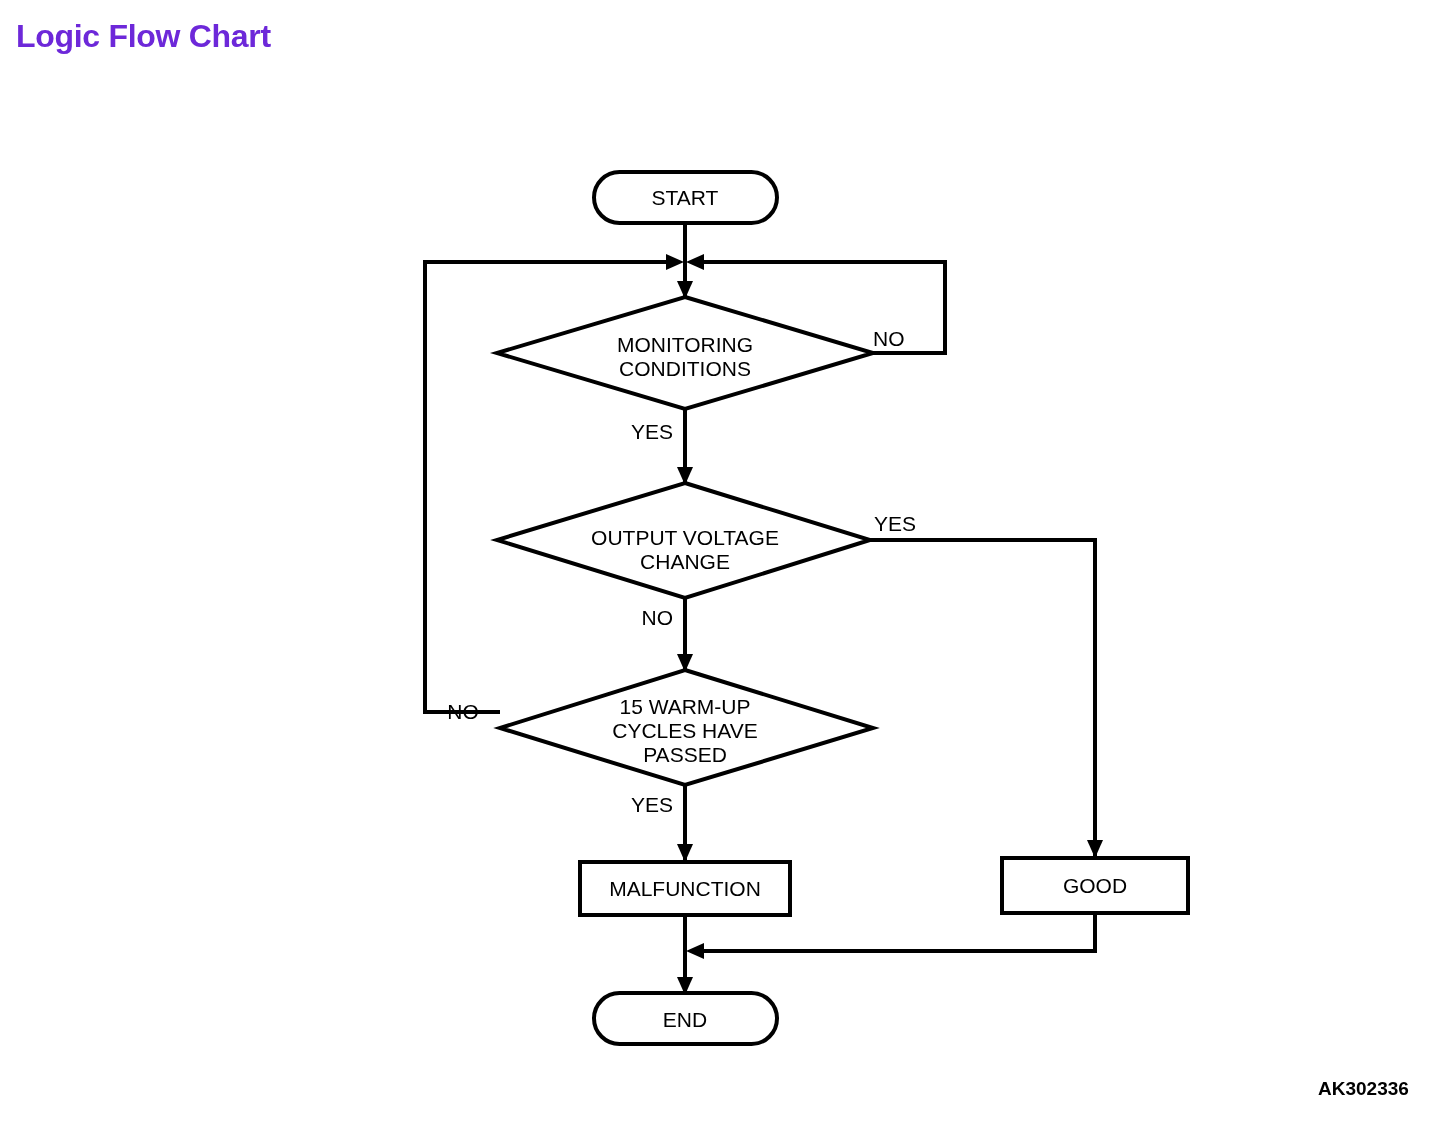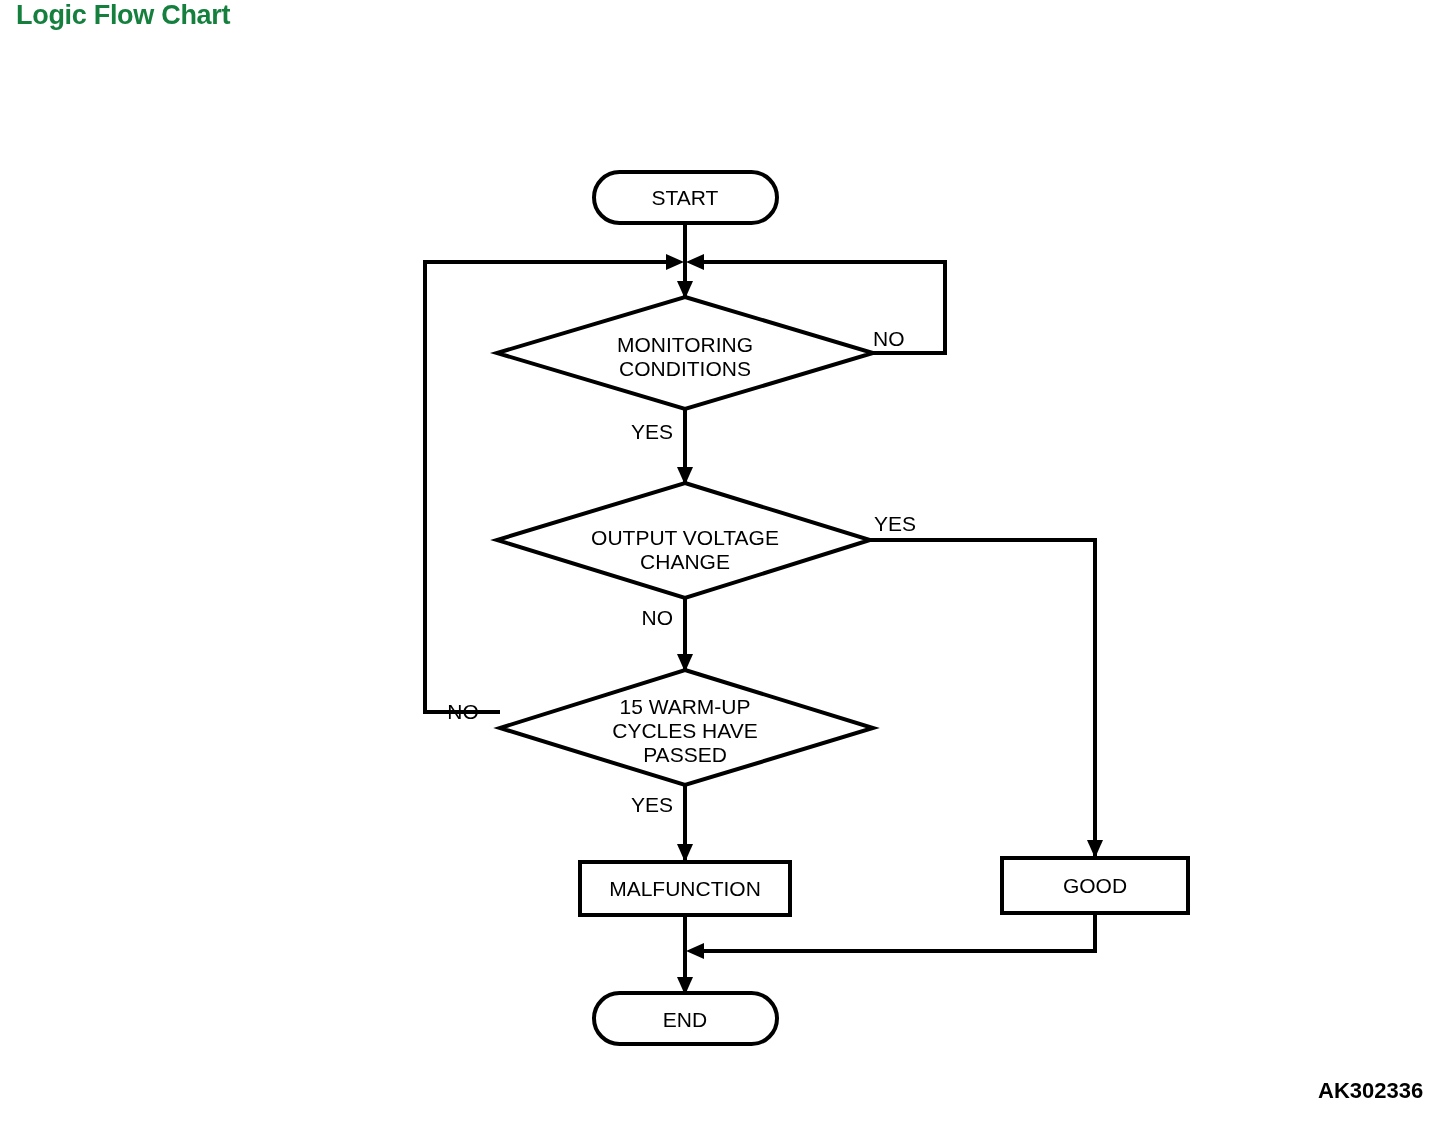--- a/index.html
+++ b/index.html
@@ -10,32 +10,32 @@
   body {
     width: 1456px;
     height: 1122px;
     position: relative;
     font-family: "Liberation Sans", sans-serif;
     overflow: hidden;
   }
   #page-title {
     position: absolute;
     left: 16px;
-    top: 0;
-    font-size: 27px;
+    top: 18px;
+    font-size: 32px;
     font-weight: bold;
     letter-spacing: -0.3px;
-    color: #15803d;
+    color: #6d28d9;
     white-space: nowrap;
   }
   #ref-code {
     position: absolute;
     left: 1318px;
     top: 1078px;
-    font-size: 22px;
+    font-size: 19px;
     font-weight: bold;
     color: #000000;
     white-space: nowrap;
   }
   #flow-svg {
     position: absolute;
     left: 0;
     top: 0;
   }
   .node-text, .edge-label {

